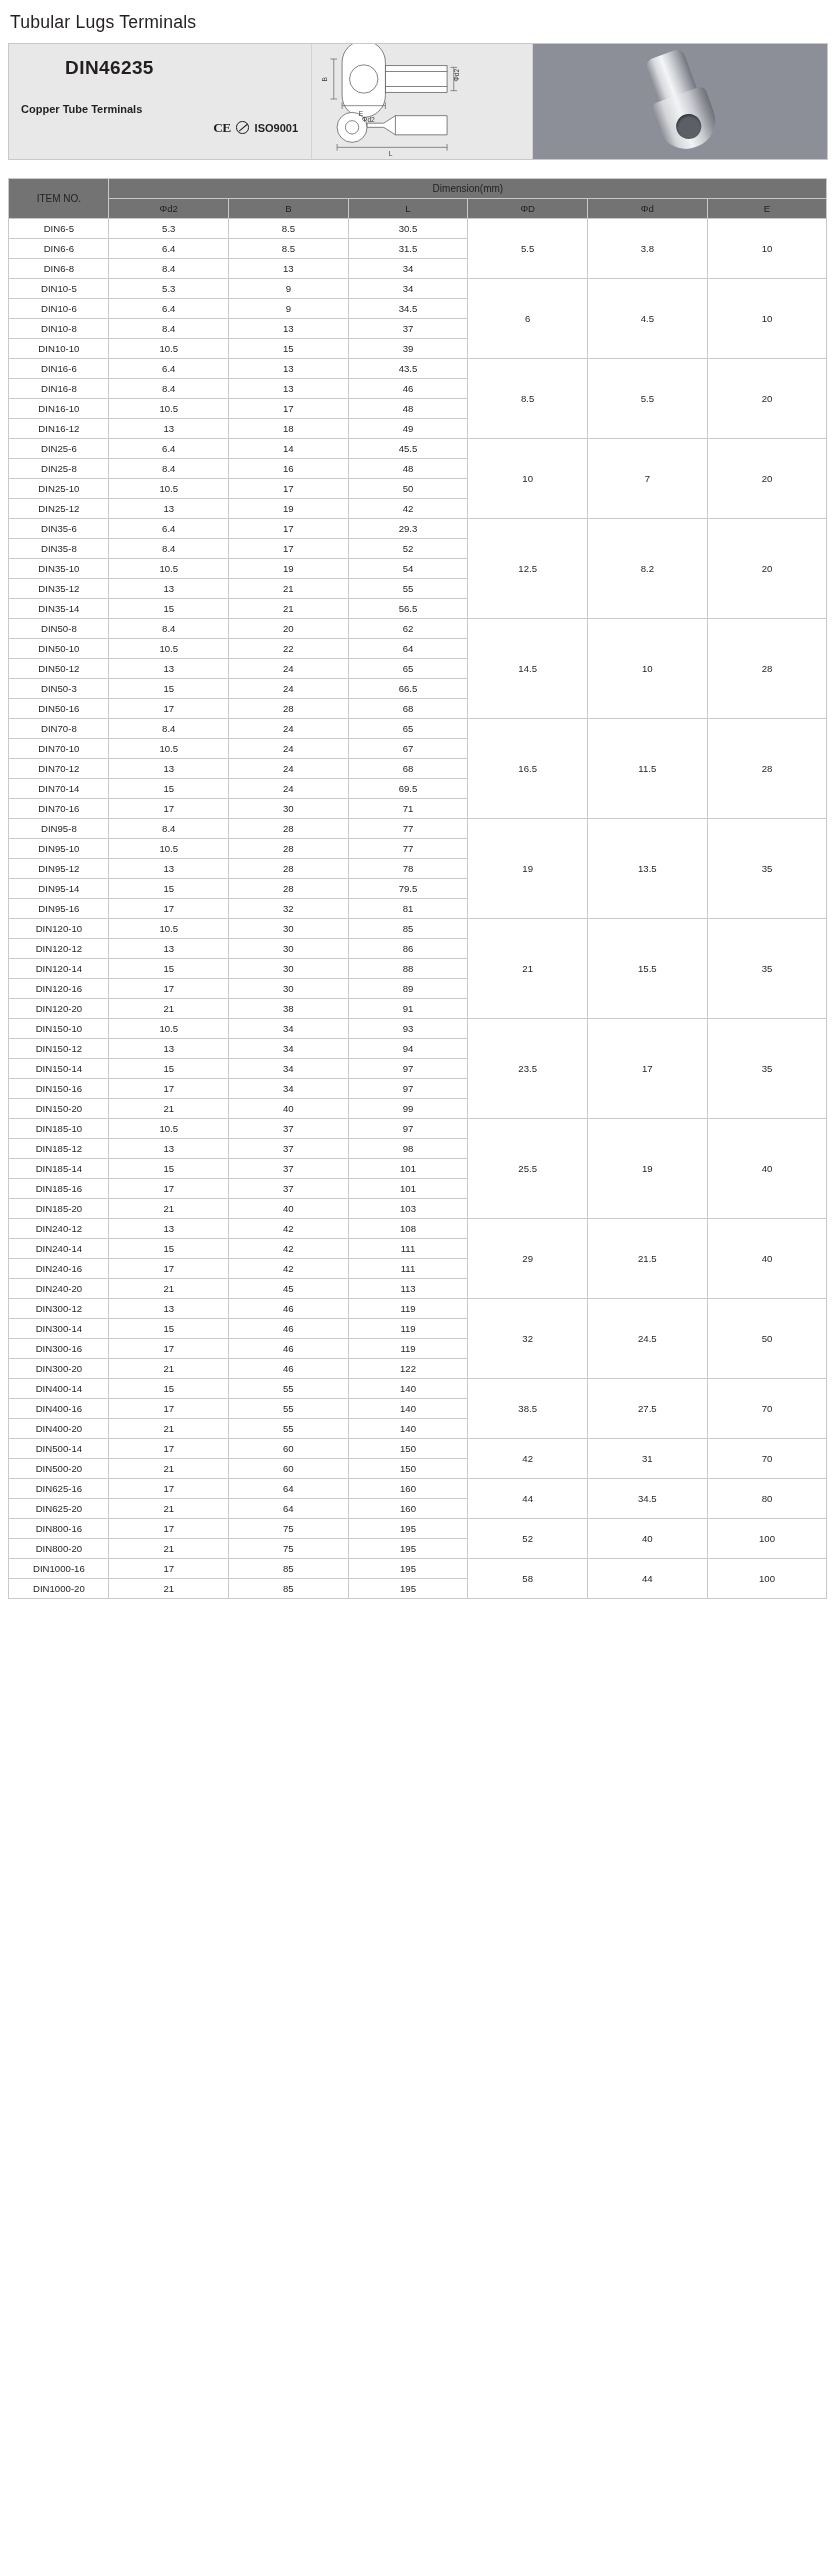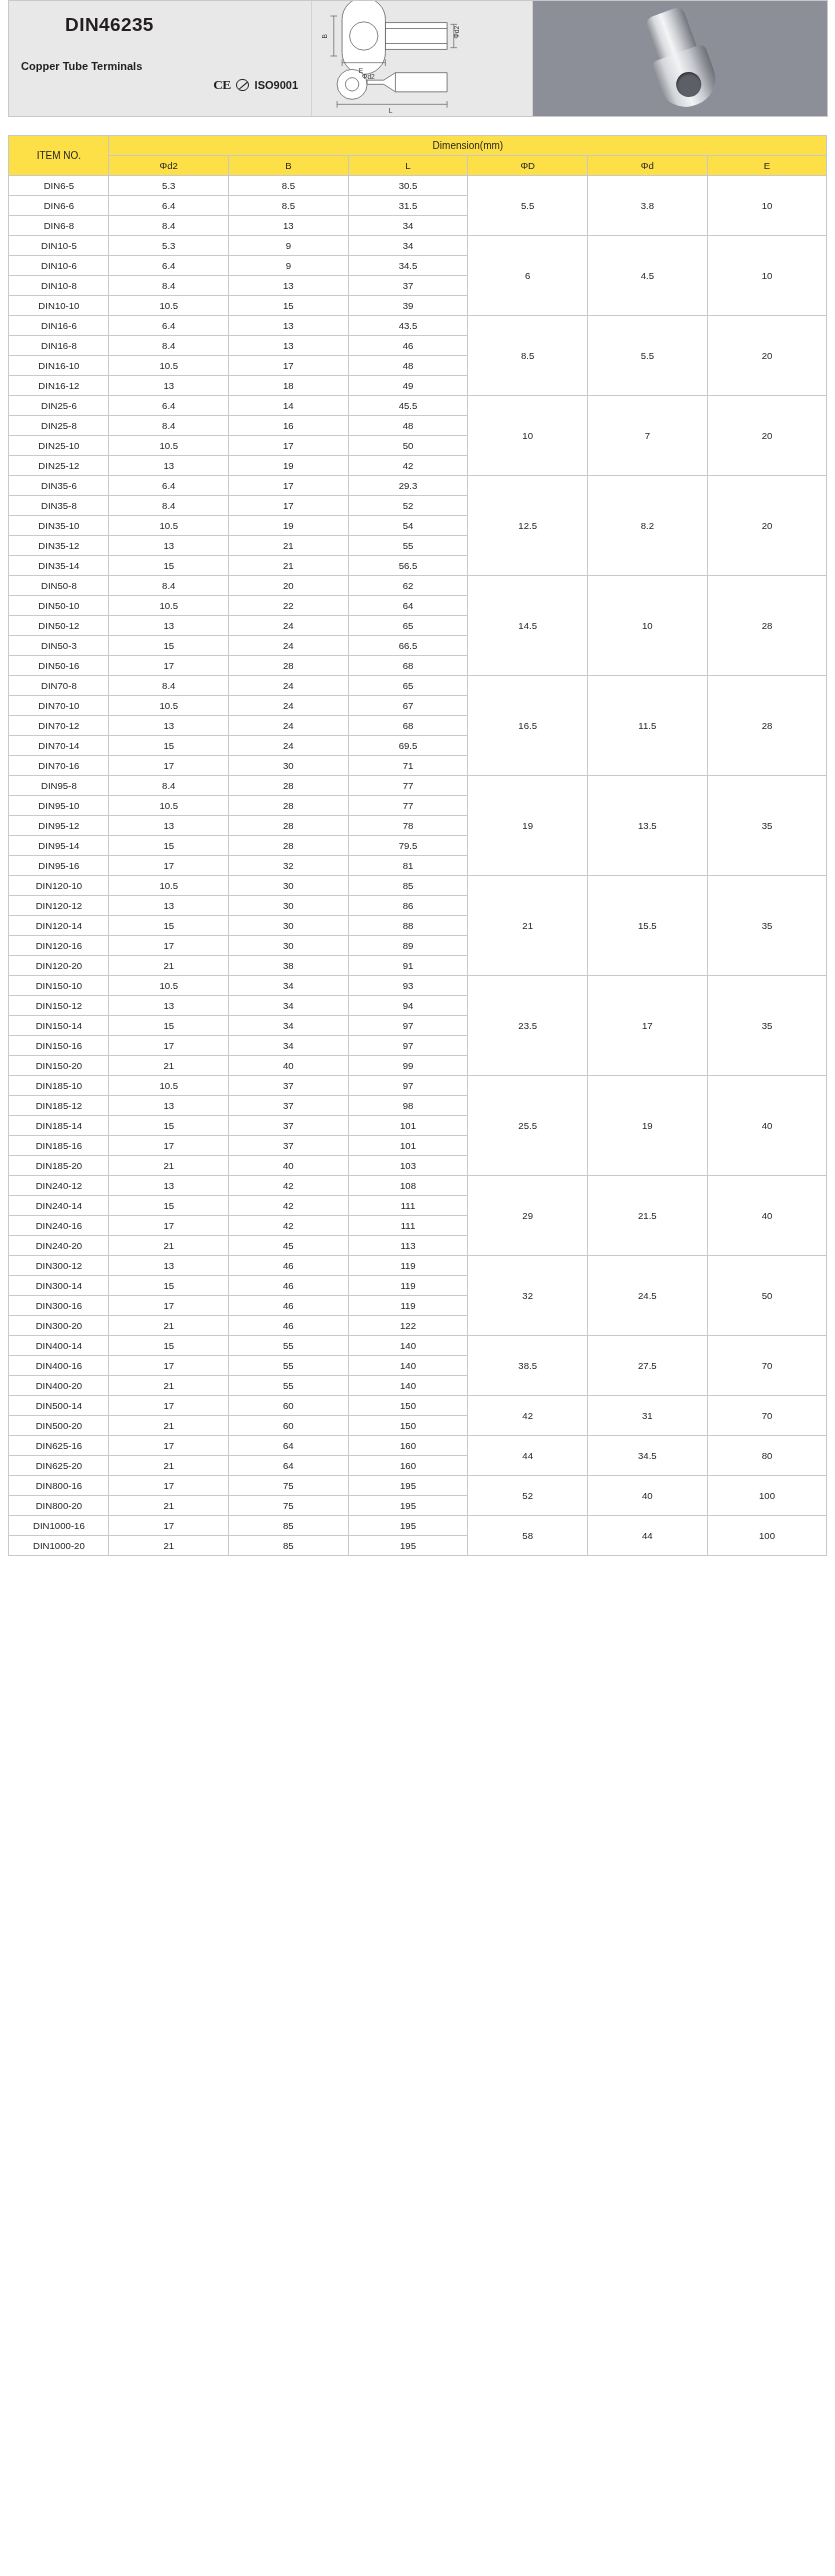--- a/index.html
+++ b/index.html
@@ -138,40 +138,41 @@
   }
   table.spec th, table.spec td {
     border: 0.8px solid #c9c9c9;
     text-align: center;
     font-size: 9.6px;
     color: #231f20;
     height: 20px;
     padding: 0 1.7px;
   }
   table.spec thead th {
-    background: #fde047;
+    background: #737373;
     font-weight: normal;
     font-size: 10px;
   }
   table.spec thead th.dim {
     font-size: 9.6px;
   }
   .col-item { width: 100px; }
   .col-d2  { width: 117px; }
   .col-b   { width: 117px; }
   .col-l   { width: 117px; }
   .col-D   { width: 124px; }
   .col-d   { width: 124px; }
   .col-E   { width: 120px; }
 </style>
 </head>
 <body>
 
 <div class="page">
 
+  <div class="page-title">Tubular Lugs Terminals</div>
 
   <div class="header-band">
 
     <div class="hb-left">
       <div class="model">DIN46235</div>
       <div class="subtitle">Copper Tube Terminals</div>
       <div class="hb-badges">
         <span class="ce-mark">CE</span>
         <span class="ro-mark"></span>
         <span class="iso-mark">ISO9001</span>

